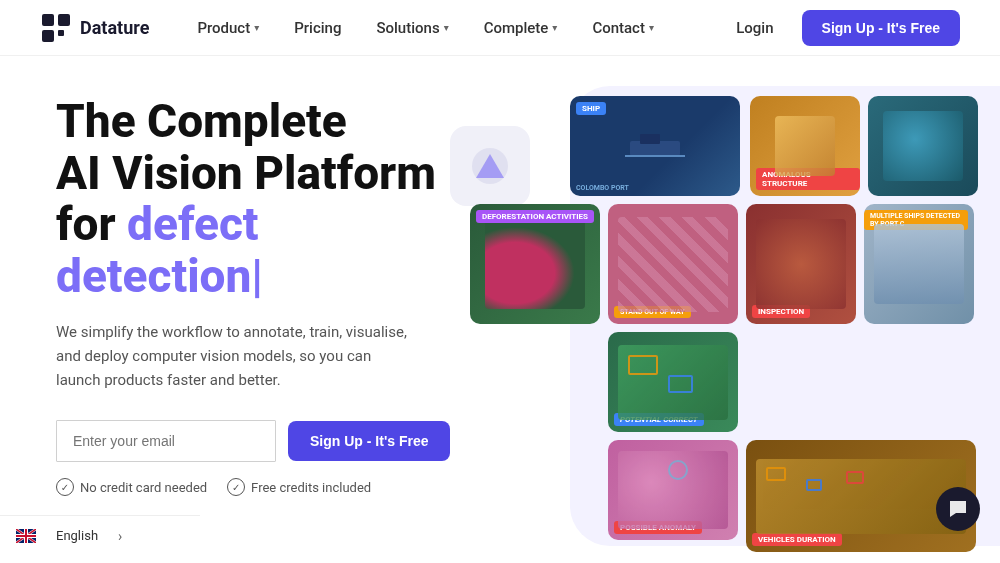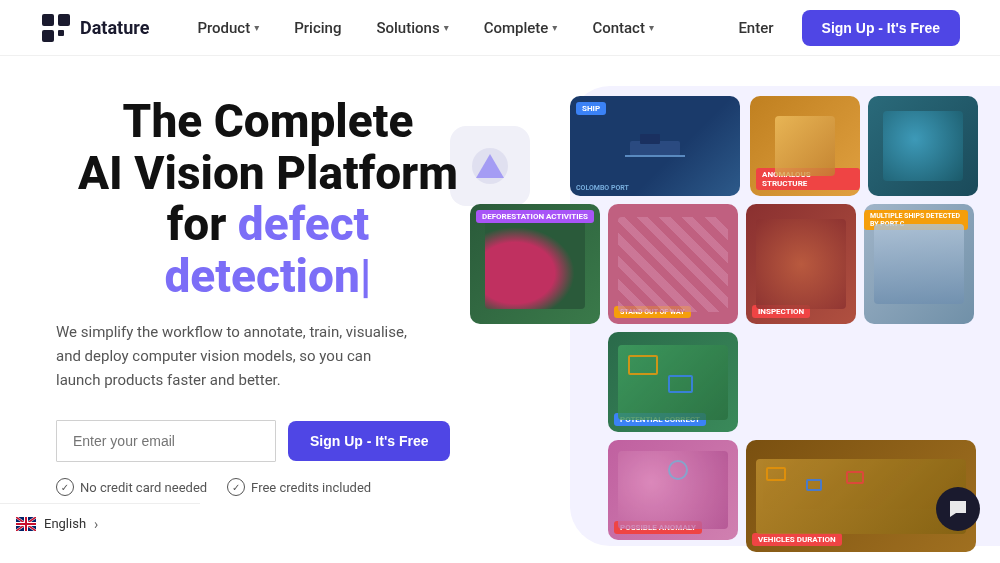--- a/index.html
+++ b/index.html
@@ -95,21 +95,20 @@
       width: 480px;
       flex-shrink: 0;
       z-index: 2;
     }
     .hero-heading {
       font-size: 46px;
       font-weight: 800;
       line-height: 1.12;
       color: #111;
       margin-bottom: 8px;
-      text-align: center;
     }
     .hero-heading .highlight {
       color: #7c6ef7;
     }
     .hero-subtext {
       font-size: 15px;
       color: #555;
       line-height: 1.6;
       margin-top: 18px;
       margin-bottom: 28px;
@@ -241,26 +240,26 @@
       background: #f0f0f8;
       border-radius: 16px;
       display: flex;
       align-items: center;
       justify-content: center;
     }
 
     
     .footer-lang {
       position: absolute;
-      bottom: 12px;
+      bottom: 0;
       left: 0;
       height: 40px;
       display: flex;
       align-items: center;
-      gap: 8px;
+      gap: 20px;
       padding: 0 16px;
       border-top: 1px solid #eee;
       width: 200px;
       font-size: 13px;
       color: #333;
       cursor: pointer;
     }
     .flag {
       width: 20px;
       height: 14px;
@@ -316,21 +315,21 @@
     <div class="nav-item">
       <span>Complete</span>
       <span class="chevron">▾</span>
     </div>
     <div class="nav-item">
       <span>Contact</span>
       <span class="chevron">▾</span>
     </div>
   </div>
   <div class="nav-right">
-    <span class="login-btn">Enter</span>
+    <span class="login-btn">Login</span>
     <button class="signup-btn">Sign Up - It's Free</button>
   </div>
 </nav>
 
 <section class="hero">
   <div class="hero-left">
     <h1 class="hero-heading">
       <span>The Complete</span><br>
       <span>AI Vision Platform</span><br>
       <span>for </span><span class="highlight">defect<br>detection|</span>
@@ -412,21 +411,21 @@
 
       <div class="img-card" style="left:394px; top:108px; width:110px; height:120px; background: linear-gradient(135deg, #a0b4c8, #7090a8);">
         <div class="img-card-inner">
           <span class="label-tag" style="background:#f59e0b; font-size:7px; right:6px; left:auto;">MULTIPLE SHIPS DETECTED BY PORT C</span>
           <div style="width:90px; height:80px; background: linear-gradient(180deg, #b0c4d8, #7090b0); border-radius:4px; opacity:0.8;"></div>
         </div>
       </div>
 
       <div class="img-card" style="left:138px; top:236px; width:130px; height:100px; background: linear-gradient(135deg, #2a6a4a, #3a8a5a);">
         <div class="img-card-inner">
-          <span class="label-tag-bottom" style="background:#3b82f6;">POTENTIAL CORRECT</span>
+          <span class="label-tag-bottom" style="background:#3b82f6;font-style:italic;">POTENTIAL CORRECT</span>
           <div style="width:110px; height:75px; background: linear-gradient(135deg, #40a060, #2a7040); border-radius:4px; opacity:0.8; position:relative;">
             <div style="position:absolute; top:10px; left:10px; width:30px; height:20px; border:2px solid #f59e0b; border-radius:2px;"></div>
             <div style="position:absolute; top:30px; left:50px; width:25px; height:18px; border:2px solid #3b82f6; border-radius:2px;"></div>
           </div>
         </div>
       </div>
 
 
       <div class="img-card" style="left:138px; top:344px; width:130px; height:100px; background: linear-gradient(135deg, #c060a0, #d080b0);">
         <div class="img-card-inner">

